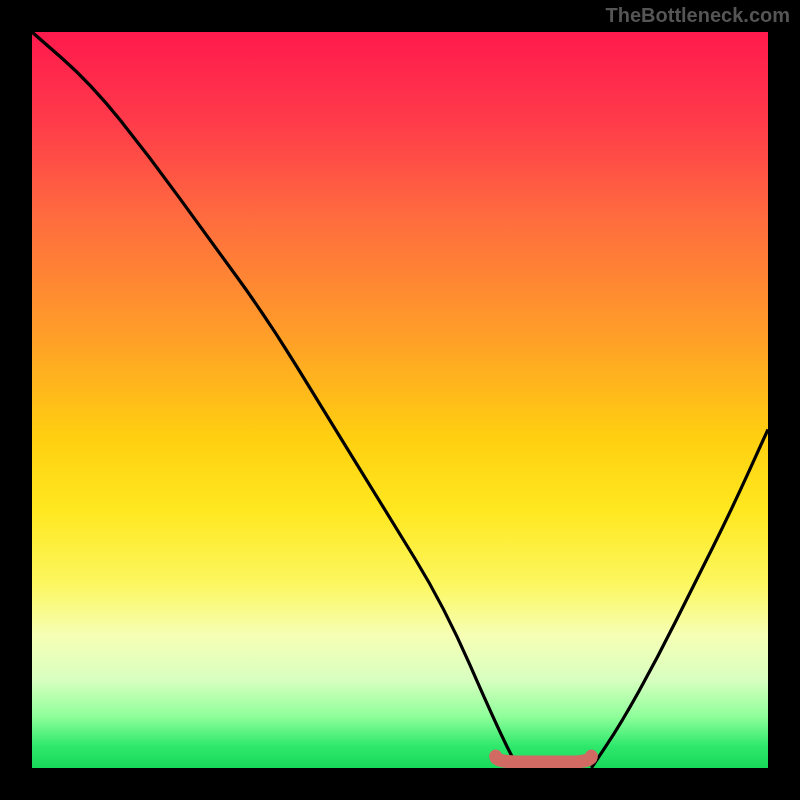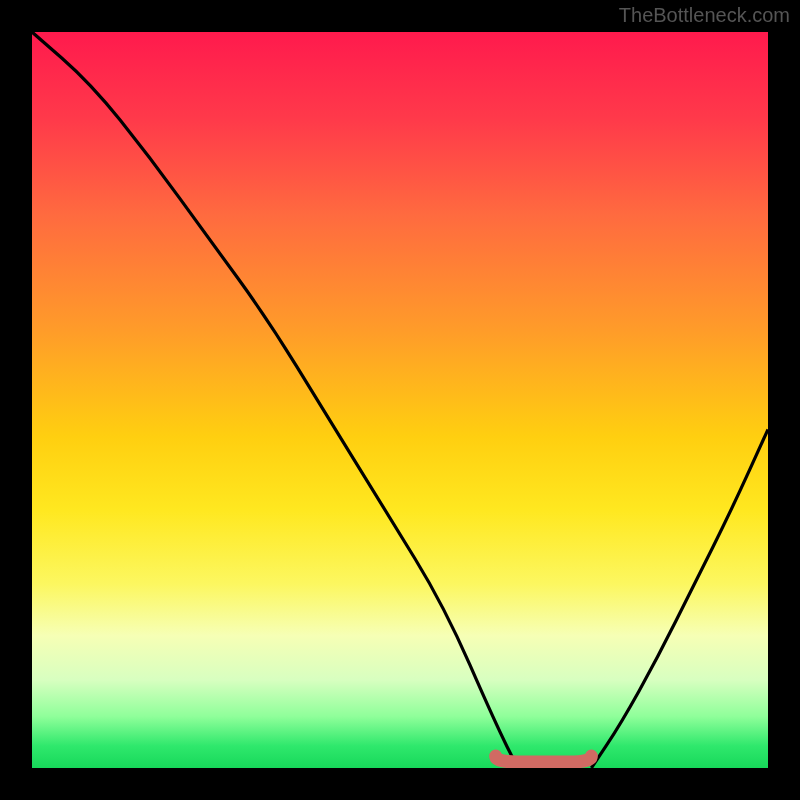--- a/index.html
+++ b/index.html
@@ -9,21 +9,21 @@
     background: #000;
     position: relative;
     font-family: Arial, sans-serif;
   }
   .watermark {
     position: absolute;
     top: 4px;
     right: 10px;
     color: #555;
     font-size: 20px;
-    font-weight: 400;
+    font-weight: 700;
     z-index: 10;
   }
   .plot {
     position: absolute;
     left: 32px;
     top: 32px;
     width: 736px;
     height: 736px;
     background: linear-gradient(to bottom,
       #ff1a4d 0%,

